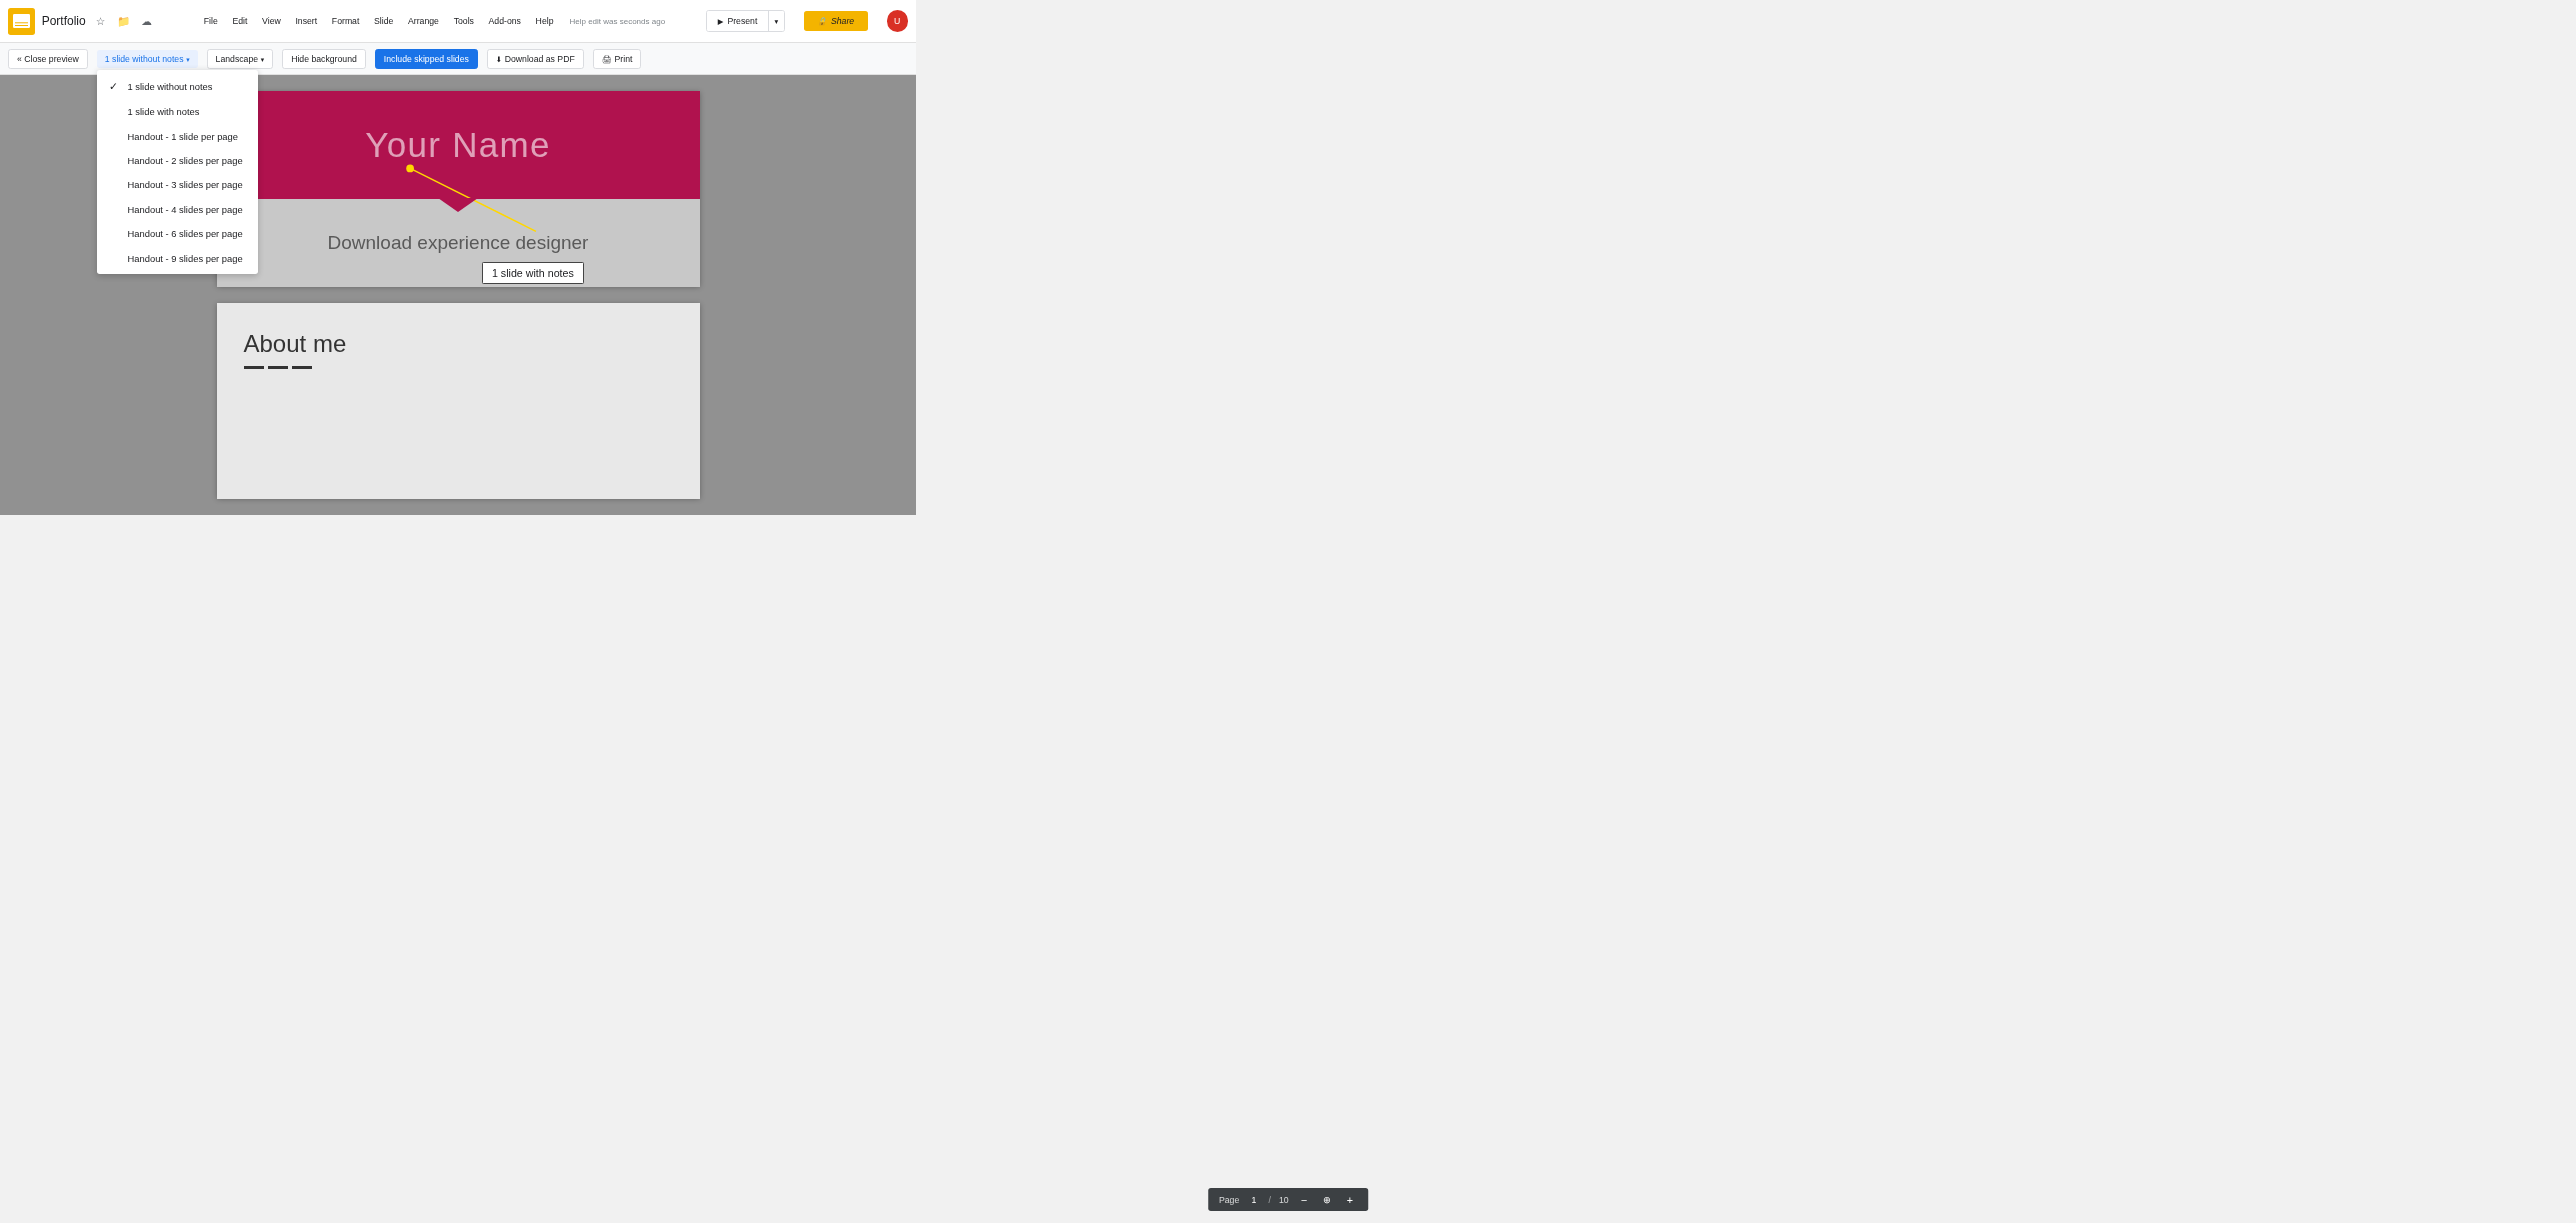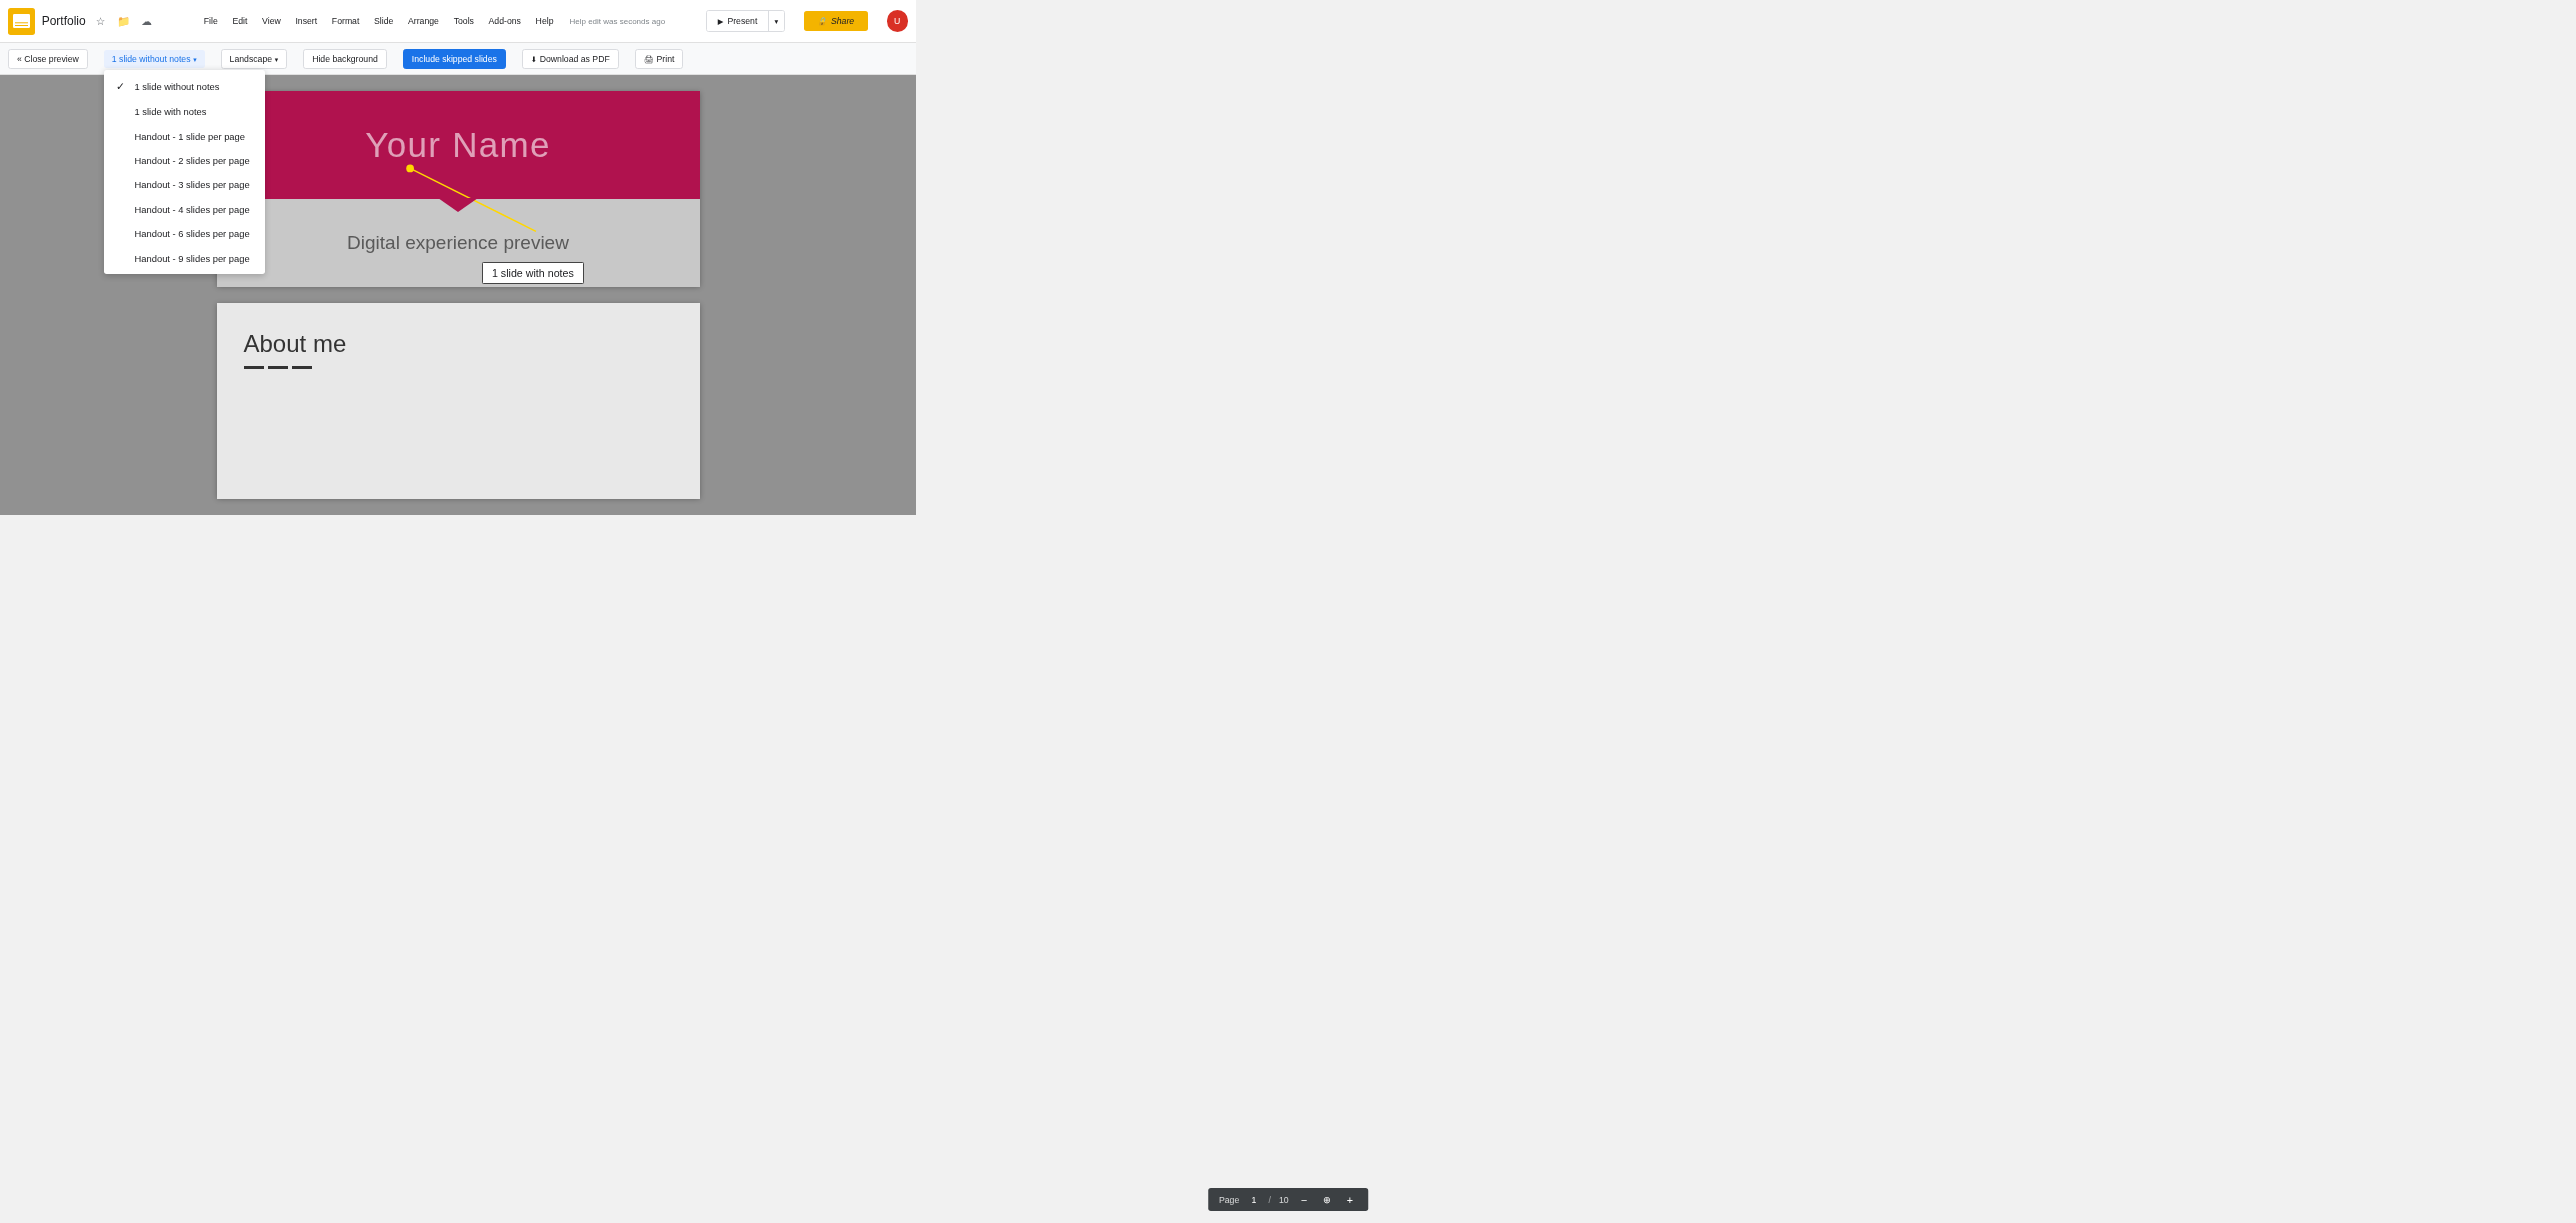--- a/index.html
+++ b/index.html
@@ -157,21 +157,21 @@
     }
 
     
     .toolbar {
       display: flex;
       align-items: center;
       height: 32px;
       background: #f8f9fa;
       border-bottom: 0.7px solid #e0e0e0;
       padding: 0 8px;
-      gap: 16px;
+      gap: 9px;
       position: relative;
       z-index: 50;
     }
     .close-preview-btn {
       padding: 4px 8px;
       background: white;
       border: 0.7px solid #dadce0;
       border-radius: 2.7px;
       cursor: pointer;
       font-size: 8.7px;
@@ -579,21 +579,21 @@
 </div>
 
 <div class="main-content">
 
   <div class="slide-wrapper slide-1">
     <div class="slide-content-area">
       <div class="slide-top-half">
         <span class="slide-title-text">Your Name</span>
       </div>
       <div class="slide-bottom-half">
-        <span class="slide-subtitle">Digital experience preview</span>
+        <span class="slide-subtitle">Download experience designer</span>
       </div>
 
       <svg class="annotation-svg" viewBox="0 0 720 405">
 
         <line x1="260" y1="160" x2="520" y2="290" stroke="#ffd700" stroke-width="3"></line>
 
         <circle cx="260" cy="160" r="8" fill="#ffd700"></circle>
       </svg>
 
       <div class="tooltip-box" style="left: 265px; top: 171px;">

